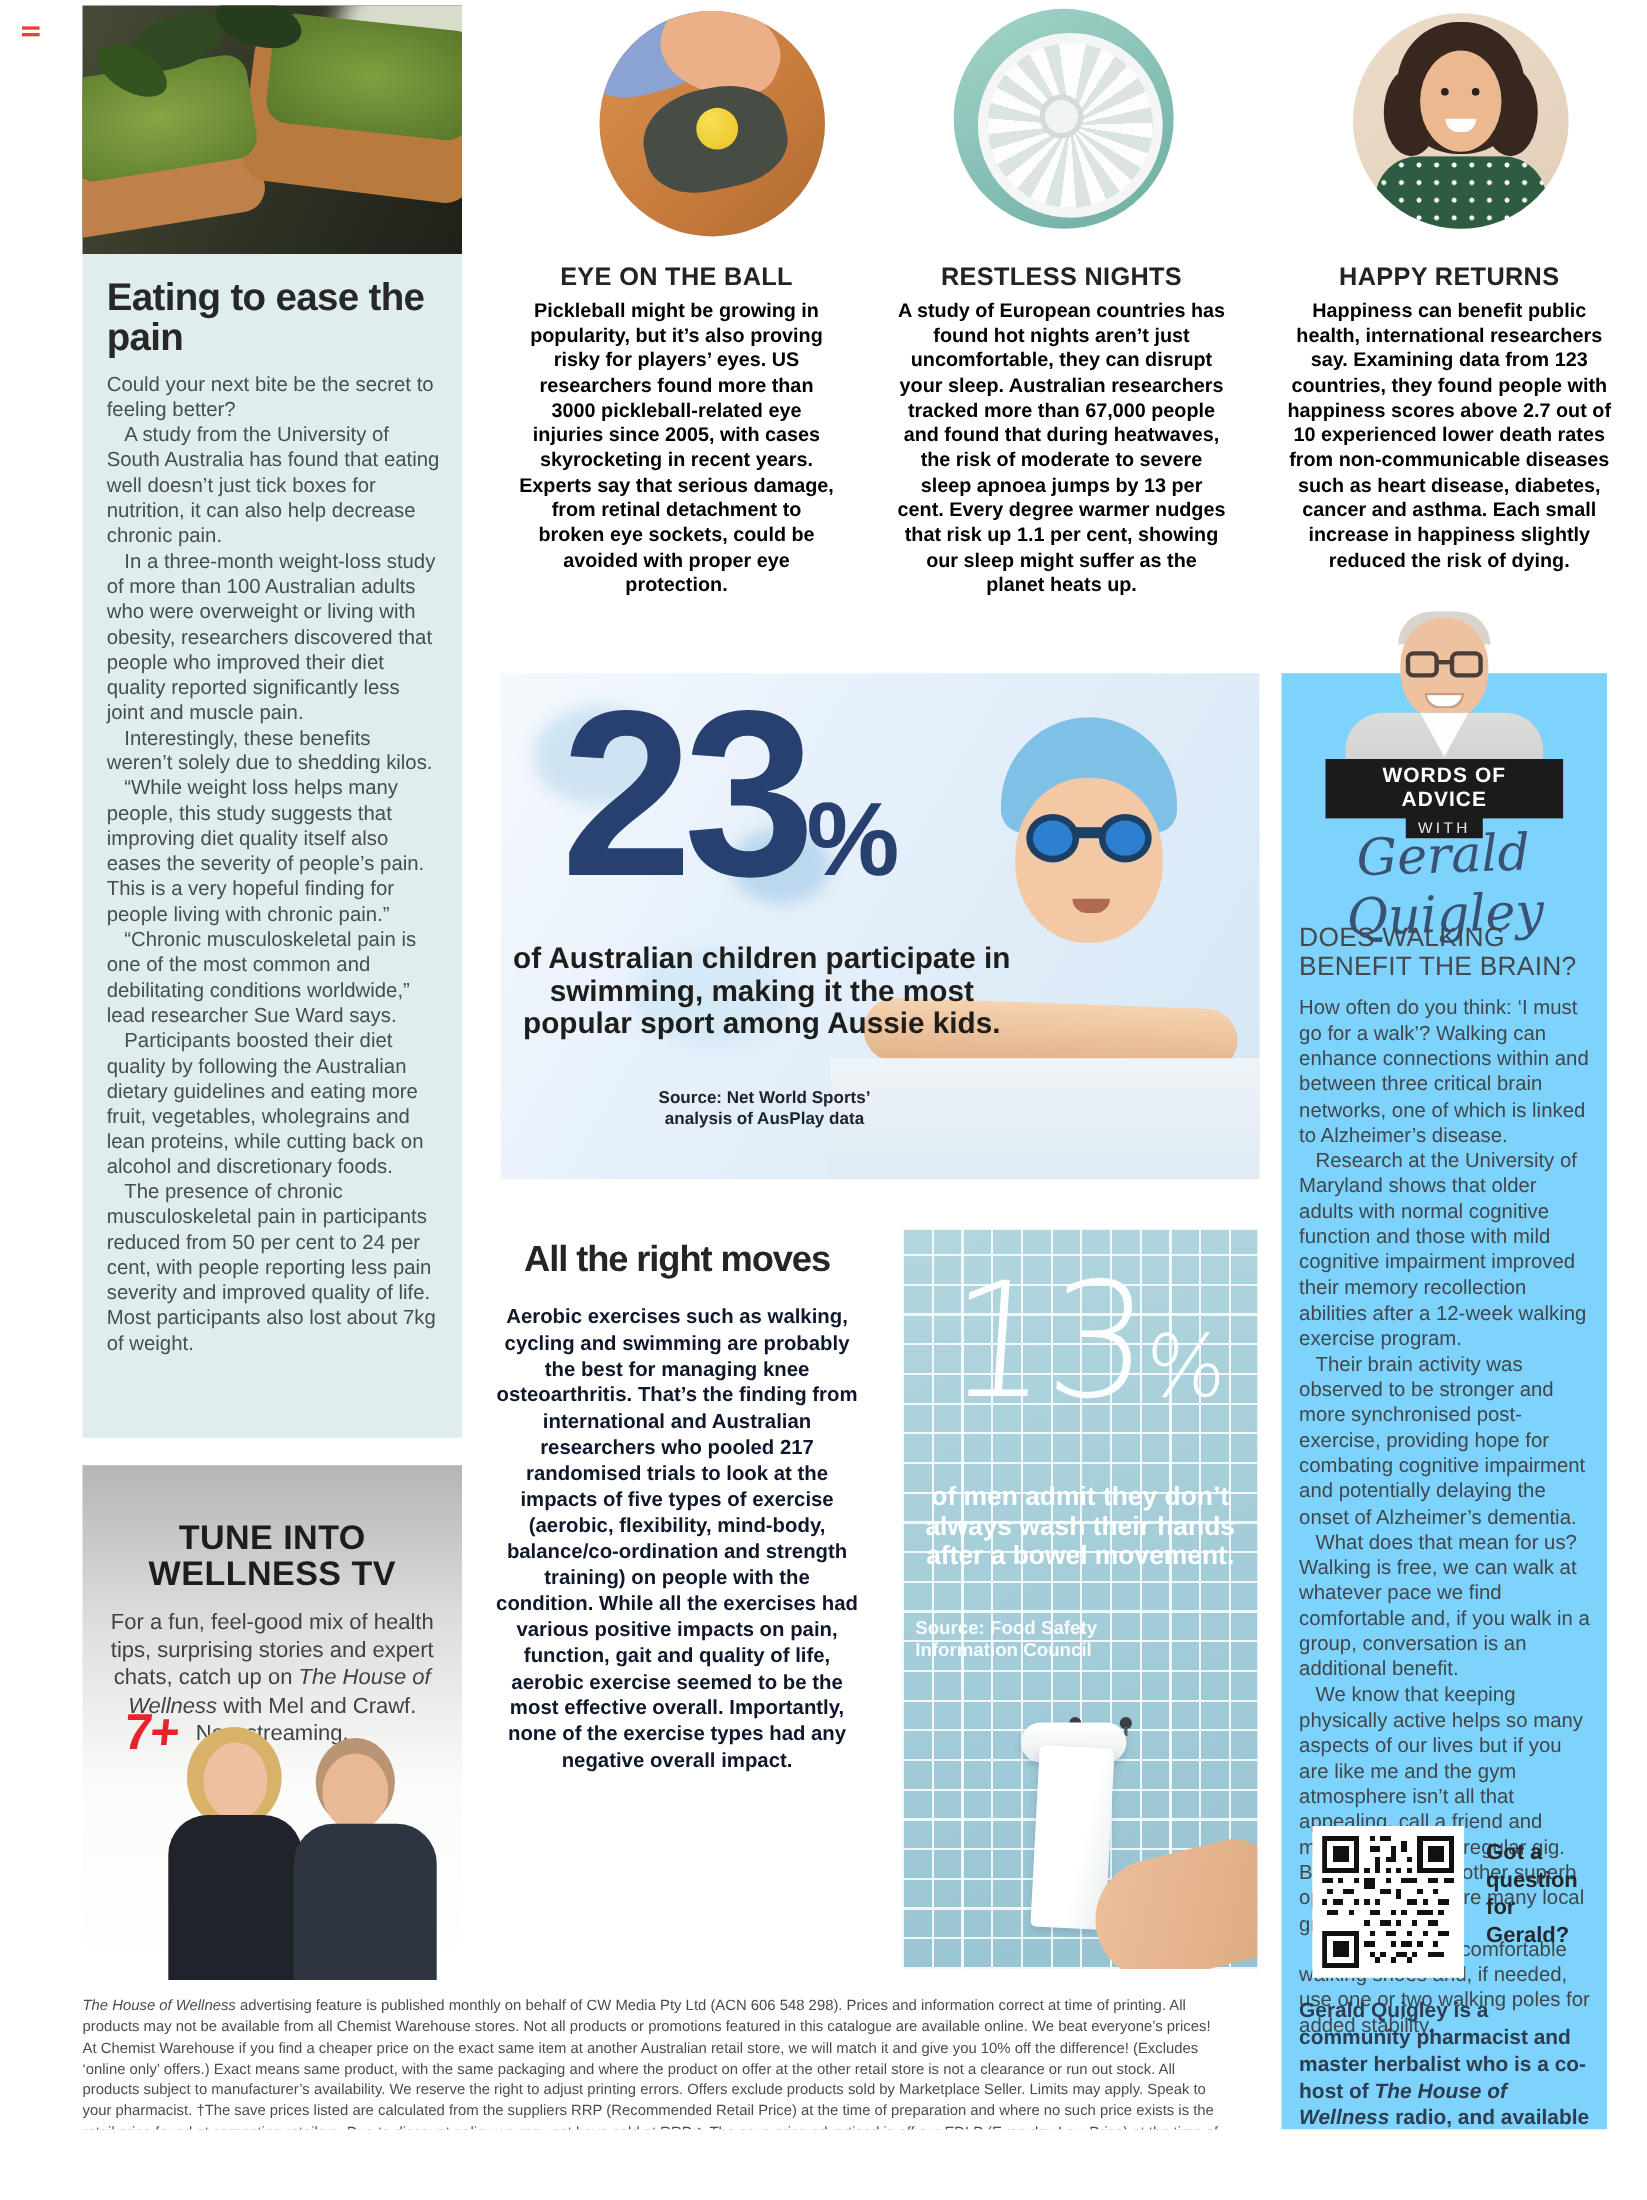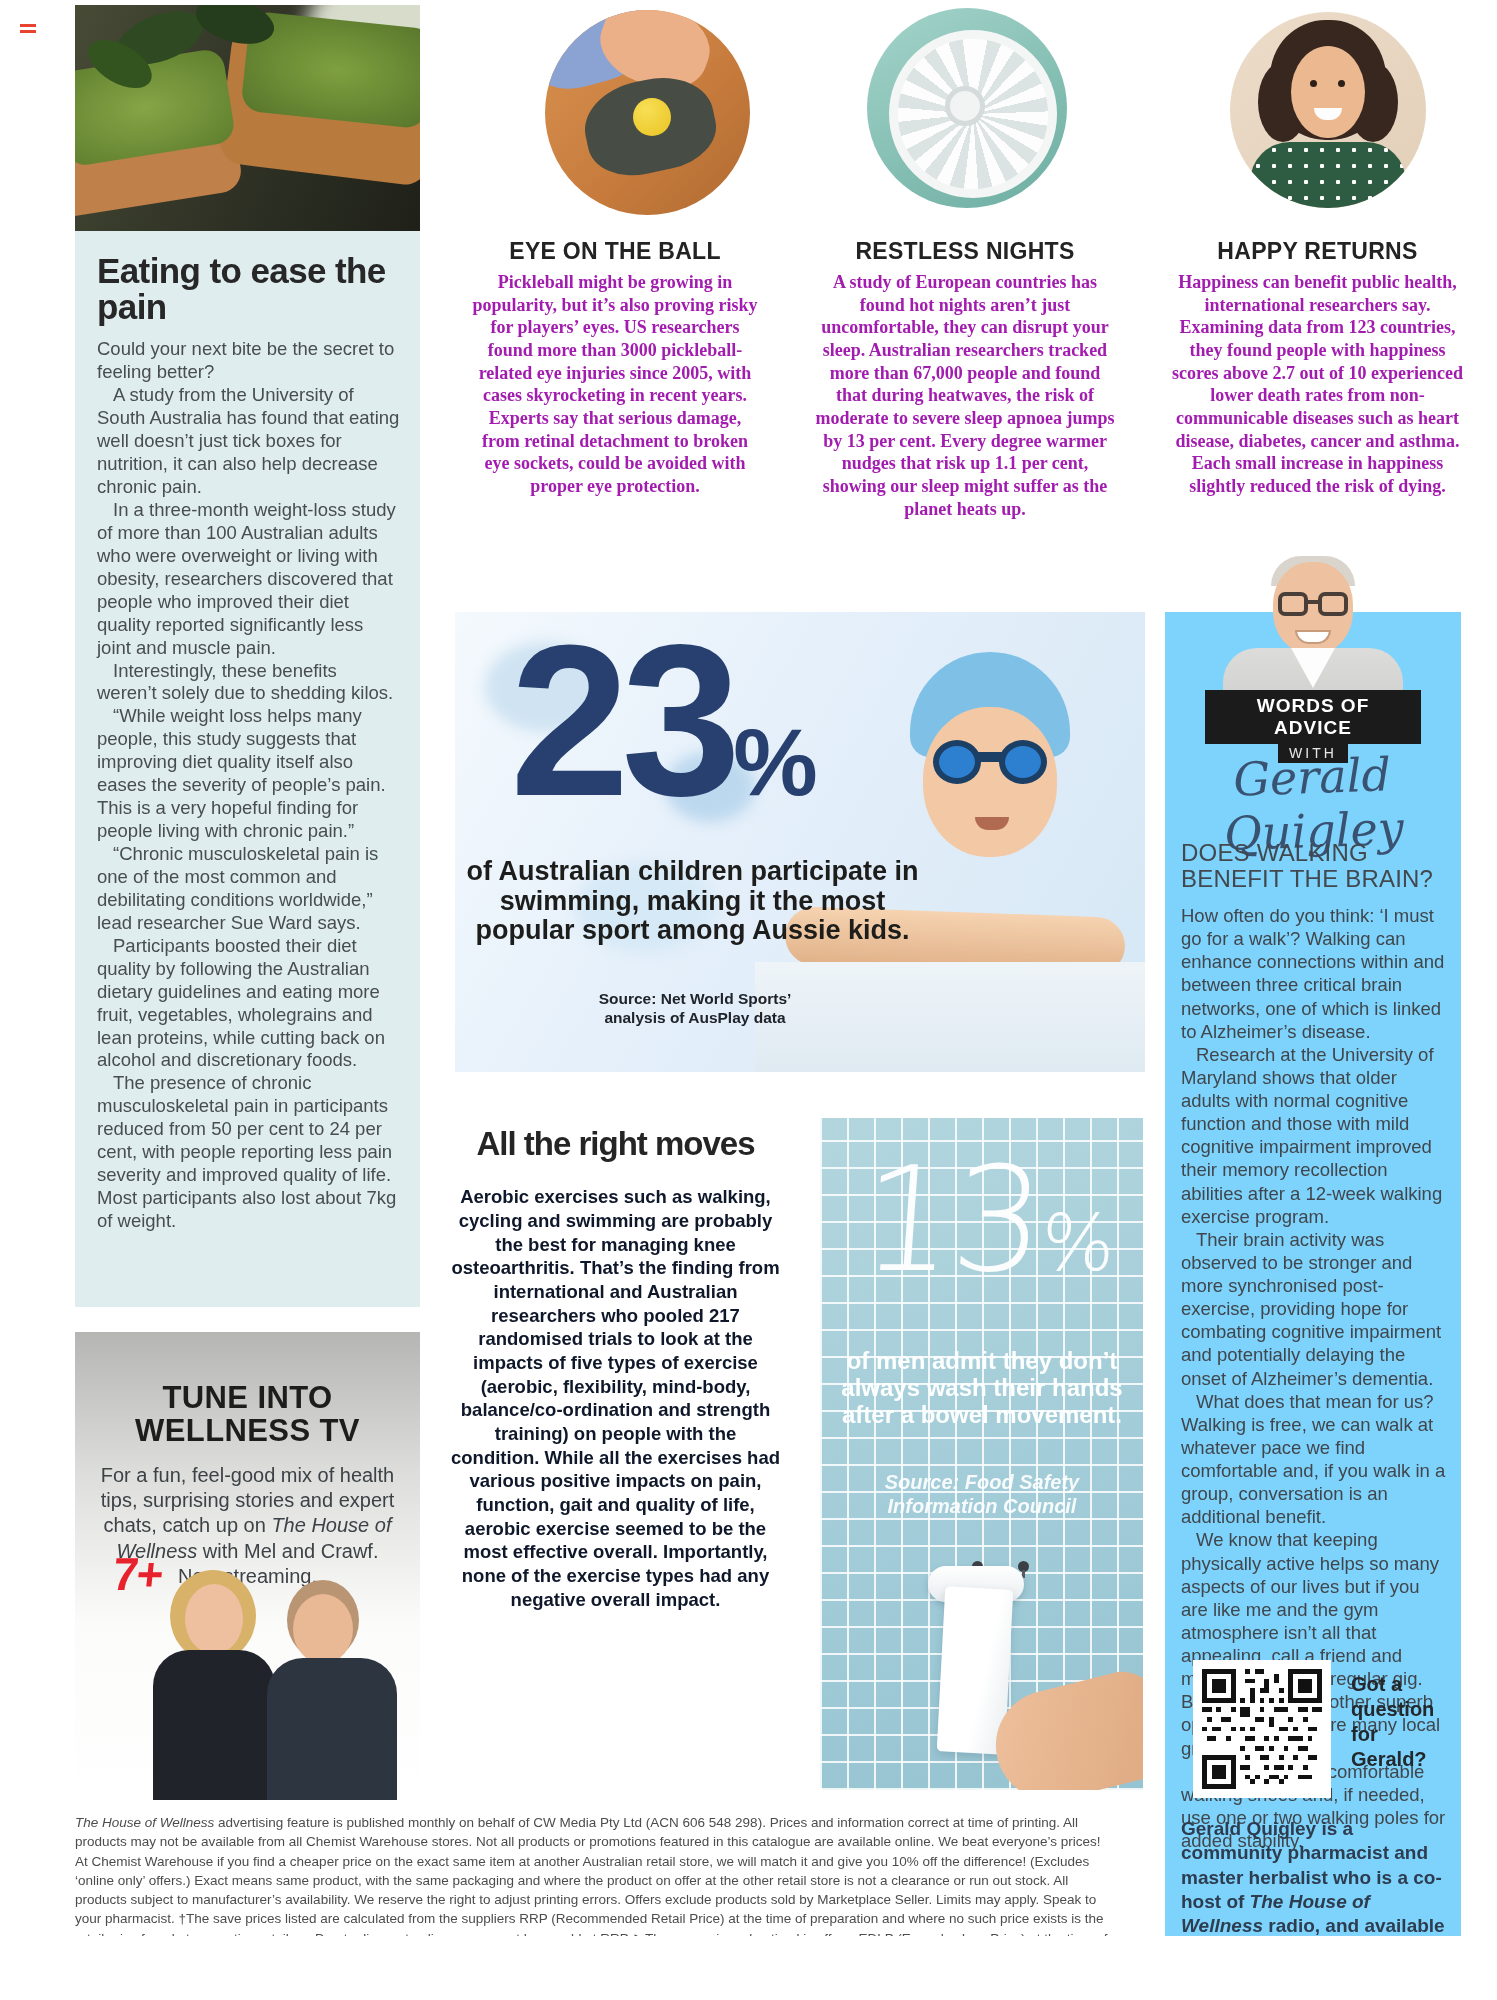--- a/index.html
+++ b/index.html
@@ -14,21 +14,21 @@
     background:linear-gradient(115deg,#474b36 0%,#2e3124 55%,#1f2119 100%);}
   .food-blob{position:absolute;border-radius:50%;}
   .eating-box{left:75px;top:231px;width:345px;height:1076px;background:#e0edef;box-sizing:border-box;padding:22px 20px 0 22px;overflow:hidden;}
   .eating-box h1{margin:0 0 14px 0;font-size:35px;line-height:1.02;letter-spacing:-.6px;color:#272727;font-weight:800;}
   .bodycopy p{margin:0;font-size:18.5px;line-height:1.24;color:#474d51;}
   .bodycopy p + p{text-indent:16px;}
   
   .circle-photo{border-radius:50%;overflow:hidden;}
   .story-col{text-align:center;}
   .story-col h2{margin:0 0 6px 0;font-size:23px;letter-spacing:.3px;color:#232323;font-weight:800;}
-  .story-col p{margin:0;font-size:18px;line-height:1.26;font-weight:700;color:#a21caf;font-family:Liberation Serif, serif;}
+  .story-col p{margin:0;font-size:18px;line-height:1.26;font-weight:700;color:#000000;}
   
   .swim{left:455px;top:612px;width:690px;height:460px;overflow:hidden;
     background:linear-gradient(120deg,#f4f9fd 0%,#e4effa 45%,#d5e7f5 100%);}
   .swim-soft{position:absolute;border-radius:50%;filter:blur(7px);}
   .bignum{font-weight:800;color:#27406f;line-height:.85;}
   .swim .bignum{position:absolute;left:55px;top:18px;font-size:215px;letter-spacing:-8px;}
   .swim .pct{font-size:95px;letter-spacing:0;}
   .swim-caption{position:absolute;left:10px;top:245px;width:455px;text-align:center;
     font-size:27px;line-height:1.1;font-weight:800;color:#1d1d1b;}
   .swim-source{position:absolute;left:60px;top:378px;width:360px;text-align:center;
@@ -41,22 +41,22 @@
   .wash{left:820px;top:1118px;width:323px;height:672px;overflow:hidden;
     background:
       repeating-linear-gradient(0deg,rgba(255,255,255,.85) 0 2px,transparent 2px 27px),
       repeating-linear-gradient(90deg,rgba(255,255,255,.85) 0 2px,transparent 2px 27px),
       linear-gradient(160deg,#b3d6de 0%,#a2ccd8 55%,#96c3d1 100%);}
   .wash .bignum{position:absolute;left:42px;top:40px;font-size:145px;font-weight:300;color:rgba(255,255,255,.95);
     letter-spacing:-2px;transform:skewX(-4deg);font-family:"DejaVu Sans",sans-serif;}
   .wash .pct{font-size:78px;font-weight:300;}
   .wash-caption{position:absolute;left:12px;top:230px;width:300px;text-align:center;
     font-size:24px;line-height:1.12;font-weight:800;color:#fdfefe;}
-  .wash-source{position:absolute;left:12px;top:352px;width:300px;text-align:center;
-    font-size:20px;line-height:1.2;font-weight:700;color:rgba(255,255,255,.9);font-style:italic;}
+  .wash-source{position:absolute;left:12px;top:352px;width:300px;text-align:left;
+    font-size:17px;line-height:1.2;font-weight:700;color:rgba(255,255,255,.9);}
   .hook{position:absolute;width:11px;height:11px;border-radius:50%;background:#3c4046;}
   .hook:after{content:"";position:absolute;left:4px;top:9px;width:3px;height:8px;background:#565b60;}
   .paper-roll{position:absolute;left:108px;top:448px;width:96px;height:36px;border-radius:18px;
     background:linear-gradient(#ffffff,#e8ecee);box-shadow:0 3px 6px rgba(60,90,110,.25);}
   .paper-sheet{position:absolute;left:121px;top:470px;width:68px;height:165px;border-radius:5px;
     background:linear-gradient(100deg,#ffffff 60%,#e9eef0);transform:rotate(3deg);
     box-shadow:0 4px 8px rgba(60,90,110,.2);}
   .hand{position:absolute;left:175px;top:565px;width:170px;height:110px;border-radius:60px 40px 10px 60px;
     background:linear-gradient(115deg,#eec09c,#dca87f);transform:rotate(-14deg);}
   

